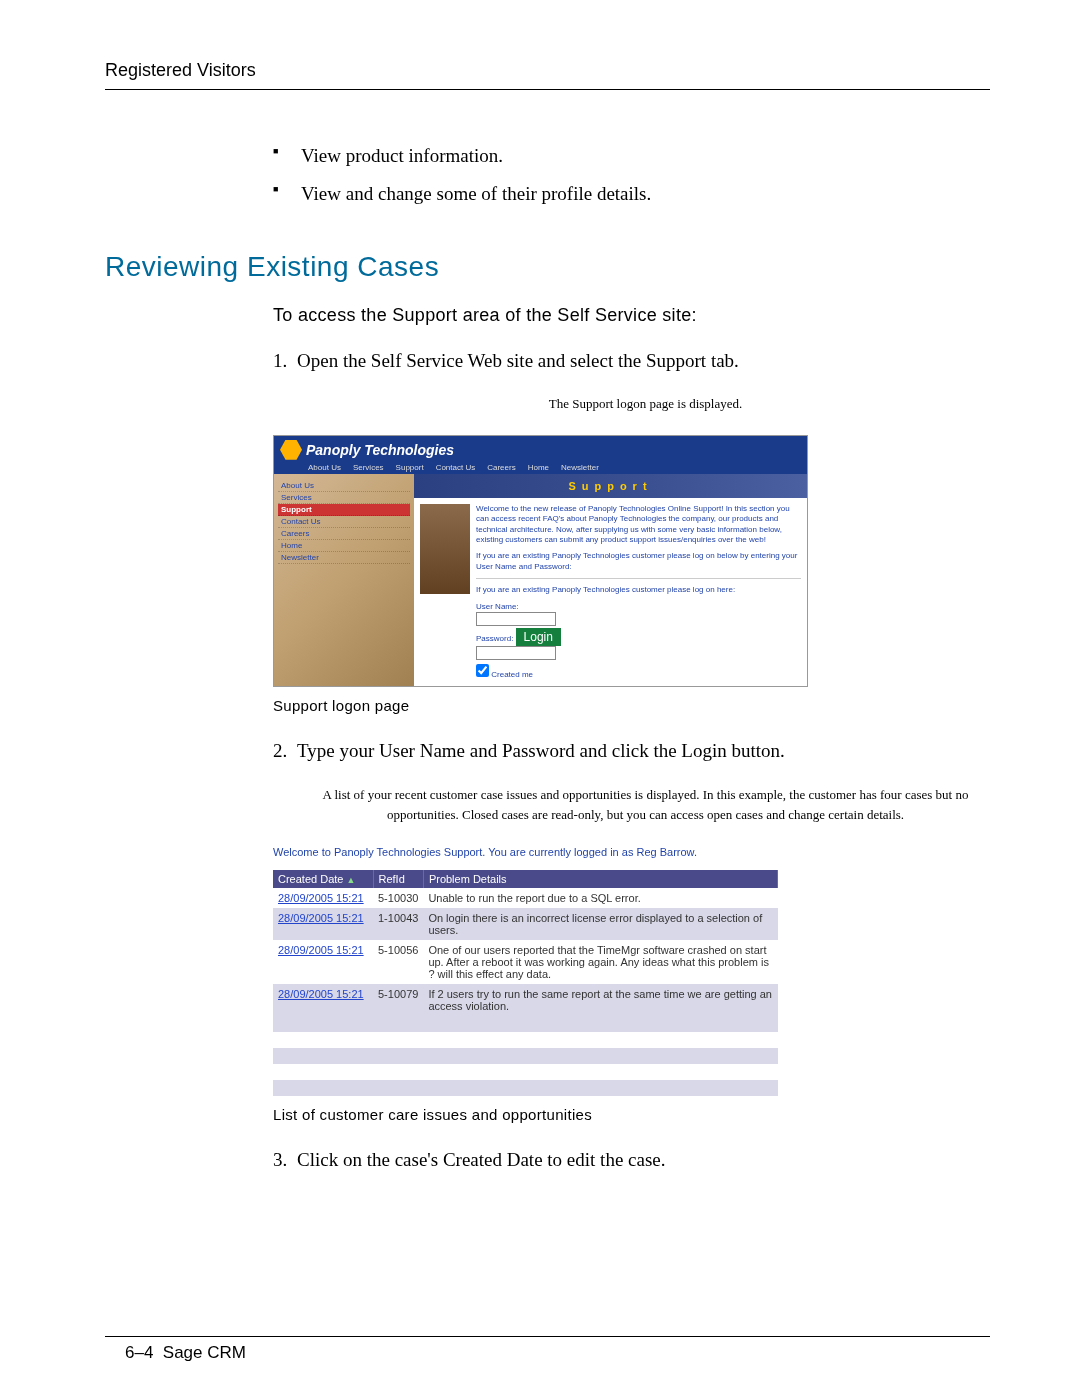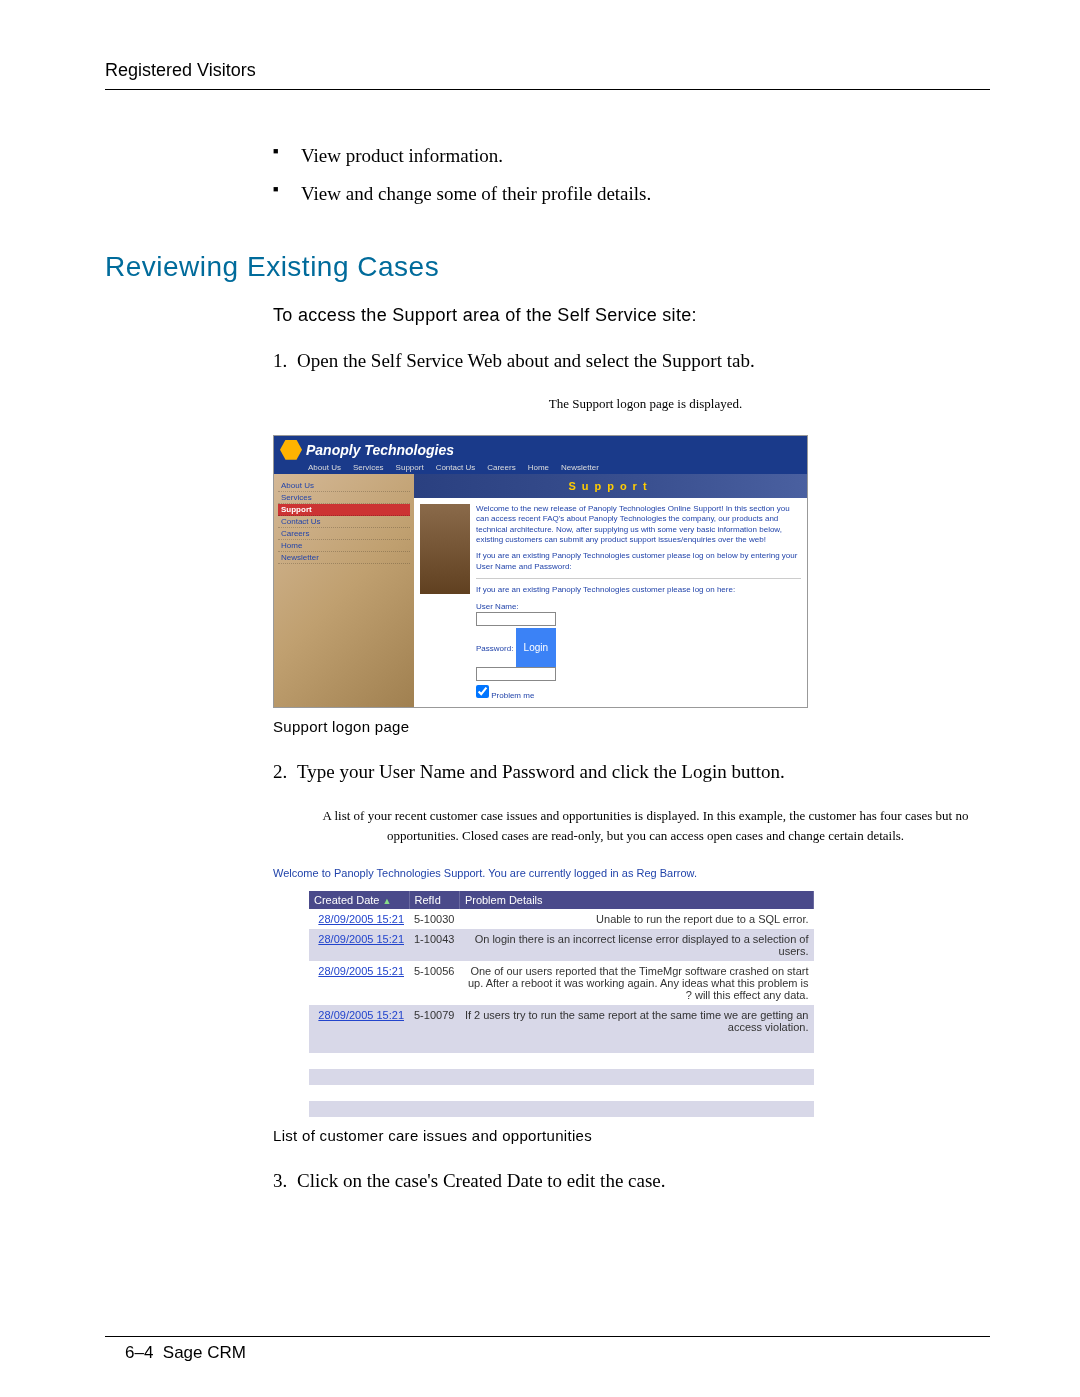--- a/index.html
+++ b/index.html
@@ -137,34 +137,34 @@
     background: linear-gradient(#8a6a4a, #604020);
   }
   .shot1-text { flex: 1; font-size: 8px; color: #2244aa; line-height: 1.3; }
   .shot1-text p { margin-bottom: 6px; }
   .shot1-text hr { border: none; border-top: 1px solid #ccc; margin: 6px 0; }
   .shot1-text a { color: #2244aa; text-decoration: underline; font-weight: bold; }
   .shot1-login input[type=text], .shot1-login input[type=password] {
     width: 80px; height: 14px; font-size: 8px; border: 1px solid #888;
   }
   .shot1-login button {
-    background: #3b82f6; color: #fff; border: none; font-size: 10px; padding: 14px 8px;
+    background: #15803d; color: #fff; border: none; font-size: 12px; padding: 2px 8px;
   }
   .shot1-login label { font-size: 8px; color: #2244aa; }
   .shot1-remember { margin-top: 4px; }
   
   .shot2 { width: 505px; margin-bottom: 4px; font-family: Verdana, Arial, sans-serif; }
   .shot2-welcome { color: #2244aa; font-size: 11px; margin-bottom: 12px; }
-  .shot2 table { width: 100%; border-collapse: collapse; font-size: 11px; margin-left: 36px; }
+  .shot2 table { width: 100%; border-collapse: collapse; font-size: 11px; }
   .shot2 th {
     background: #4a4a8a; color: #fff; font-weight: normal; text-align: left;
     padding: 3px 5px; border-right: 1px solid #6a6aa0;
   }
   .shot2 th .arrow { color: #88dd88; font-size: 9px; }
-  .shot2 td { padding: 4px 5px; vertical-align: top; color: #333; text-align: right; }
+  .shot2 td { padding: 4px 5px; vertical-align: top; color: #333; }
   .shot2 tr.alt td { background: #d8d8e8; }
   .shot2 tr.norm td { background: #fff; }
   .shot2 tr.empty td { height: 16px; }
   .shot2 td.date a { color: #2244cc; text-decoration: underline; }
   .shot2 td.ref { white-space: nowrap; }
   
   .footer-rule {
     position: absolute;
     left: 105px; right: 90px;
     bottom: 60px;
@@ -195,21 +195,21 @@
 
 </div>
 
 <h2 class="section-title">Reviewing Existing Cases</h2>
 
 <div class="content">
 
   <p class="intro">To access the Support area of the Self Service site:</p>
 
   <p class="step">
-    <span class="num">1.</span><span>Open the Self Service Web about and select the Support tab.</span>
+    <span class="num">1.</span><span>Open the Self Service Web site and select the Support tab.</span>
   </p>
   <p class="step-sub">The Support logon page is displayed.</p>
 
   <div class="shot1">
     <div class="shot1-header">
       <div class="shot1-logo-row">
         <div class="hex"></div>
         <div class="shot1-title">Panoply Technologies</div>
       </div>
       <div class="shot1-nav">
@@ -244,21 +244,21 @@
             <div class="shot1-login">
               <div><label>User Name:</label></div>
               <input type="text" style="">
               <div style="margin-top:2px;">
                 <label>Password:</label>
                 <button>Login</button>
               </div>
               <input type="password" style="">
               <div class="shot1-remember">
                 <input type="checkbox" checked="" style="">
-                <label>Problem me</label>
+                <label>Created me</label>
               </div>
             </div>
           </div>
         </div>
       </div>
     </div>
   </div>
   <p class="caption">Support logon page</p>
 
   <p class="step">

